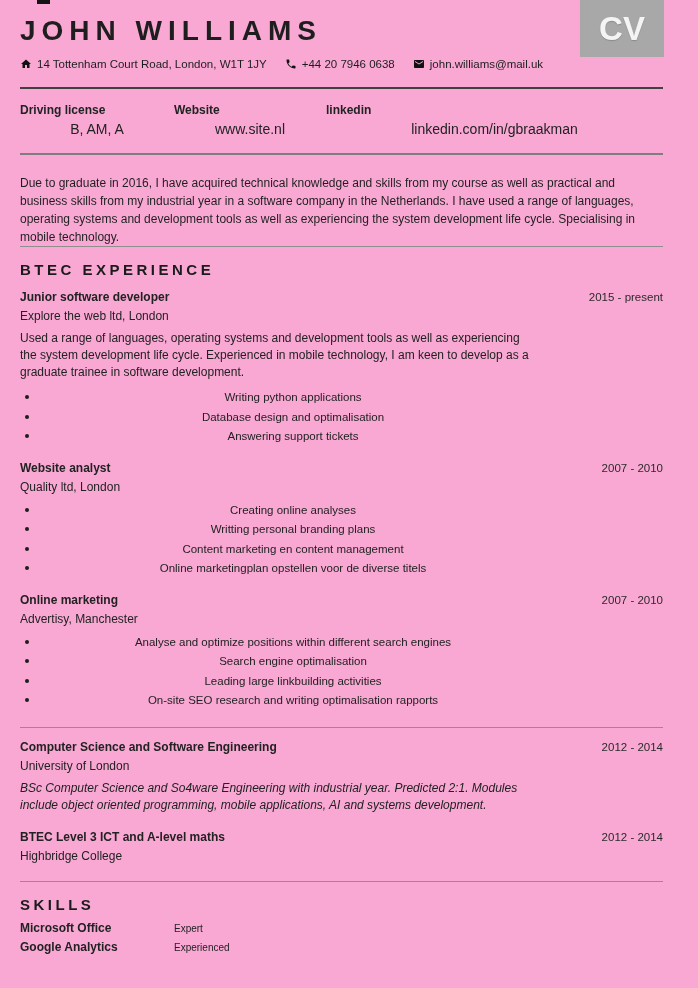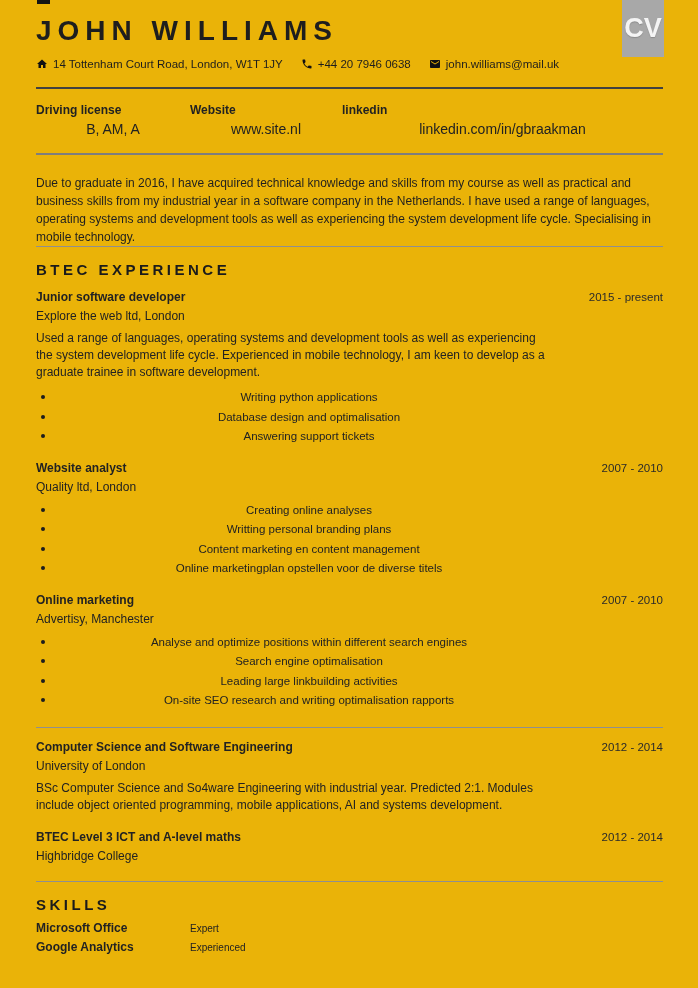--- a/index.html
+++ b/index.html
@@ -1,36 +1,36 @@
 <!DOCTYPE html>
 <html><head>
 <meta charset="utf-8">
 <style>
   html,body{margin:0;padding:0;background:#ffffff;}
   .page{
     position:relative;
     width:698px;height:988px;
     box-sizing:border-box;
-    padding:0 35px 0 36px;
-    background:#eab308;
+    padding:0 35px 0 20px;
+    background:#f9a8d4;
     font-family:"Liberation Sans",sans-serif;
     color:#222222;
     overflow:hidden;
   }
   
   .name{
     margin:0;padding-top:15px;
     font-size:28px;font-weight:700;letter-spacing:6px;
     color:#1e1e1e;white-space:nowrap;
   }
   .cv-badge{
     position:absolute;top:0;right:34px;
-    width:42px;height:57px;background:#a8a8a8;
+    width:84px;height:57px;background:#a8a8a8;
     display:flex;align-items:center;justify-content:center;
-    font-size:27px;font-weight:700;color:#f4f4f4;
+    font-size:33px;font-weight:700;color:#f4f4f4;
     text-shadow:0 1px 1px rgba(120,120,120,.6);
   }
   .contact-row{
     margin-top:11px;display:flex;align-items:center;gap:18px;
     font-size:11.5px;color:#1d1d1d;white-space:nowrap;
   }
   .contact-item{display:flex;align-items:center;gap:5px;}
   .ico{width:12px;height:12px;flex:0 0 auto;fill:#111;}
   
   hr.rule{border:none;margin:0;}
@@ -178,21 +178,21 @@
   <hr class="rule light" style="margin-top:18px;">
 
   <section>
 
     <div class="entry">
       <div class="entry-head">
         <span class="entry-title">Computer Science and Software Engineering</span>
         <span class="entry-period">2012 - 2014</span>
       </div>
       <div class="entry-sub">University of London</div>
-      <div class="entry-desc" style="max-width:530px;">BSc Computer Science and So4ware Engineering with industrial year. Predicted 2:1. Modules include object oriented programming, mobile applications, AI and systems development.</div>
+      <div class="entry-desc" style="max-width:530px;font-style:italic;">BSc Computer Science and So4ware Engineering with industrial year. Predicted 2:1. Modules include object oriented programming, mobile applications, AI and systems development.</div>
     </div>
 
     <div class="entry gap-lg">
       <div class="entry-head">
         <span class="entry-title">BTEC Level 3 ICT and A-level maths</span>
         <span class="entry-period">2012 - 2014</span>
       </div>
       <div class="entry-sub">Highbridge College</div>
     </div>
   </section>

